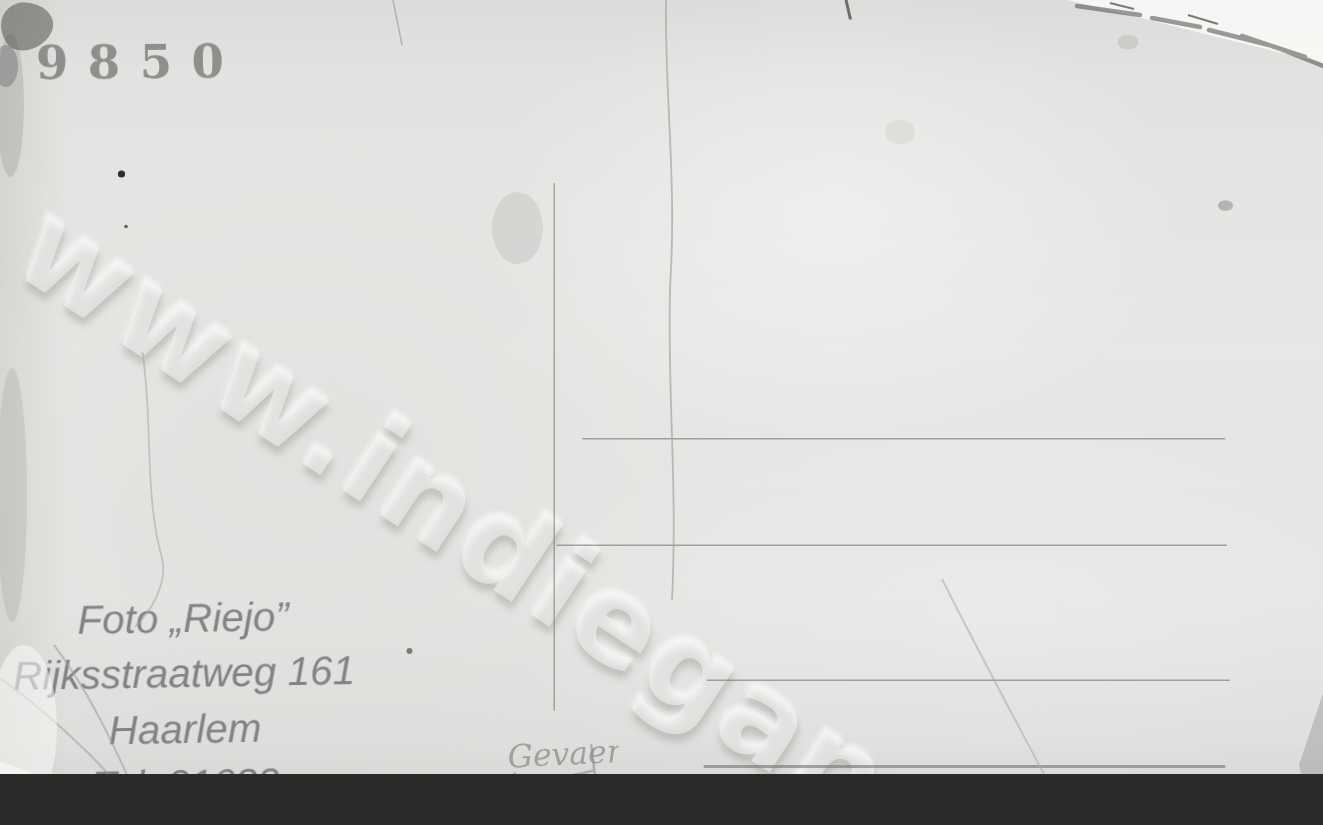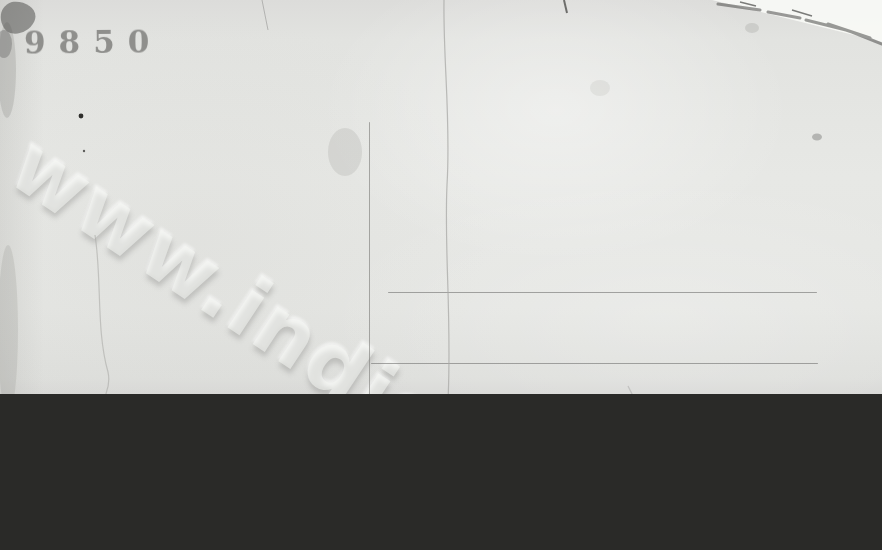--- a/index.html
+++ b/index.html
@@ -1,18 +1,18 @@
 <!DOCTYPE html>
 <html><head>
 <meta charset="utf-8">
 <style>
   html,body{margin:0;padding:0;background:#2a2a28;}
   #card{
     position:relative;
-    width:882px;height:394px;
+    width:882px;height:516px;
     overflow:hidden;
     font-family:"Liberation Sans",sans-serif;
     background:
       radial-gradient(ellipse 340px 220px at 63% 28%, rgba(255,255,255,.38), rgba(255,255,255,0) 70%),
       radial-gradient(ellipse 420px 320px at 22% 60%, rgba(208,208,204,.22), rgba(208,208,204,0) 70%),
       radial-gradient(ellipse 500px 200px at 75% 80%, rgba(255,255,255,.20), rgba(255,255,255,0) 70%),
       linear-gradient(90deg, rgba(178,178,174,.30) 0%, rgba(178,178,174,0) 5%),
       linear-gradient(180deg, #dcdcda 0%, #e2e3e0 10%, #e7e8e5 45%, #e5e6e3 78%, #dedfdc 96%, #d9d9d7 100%);
   }
   

